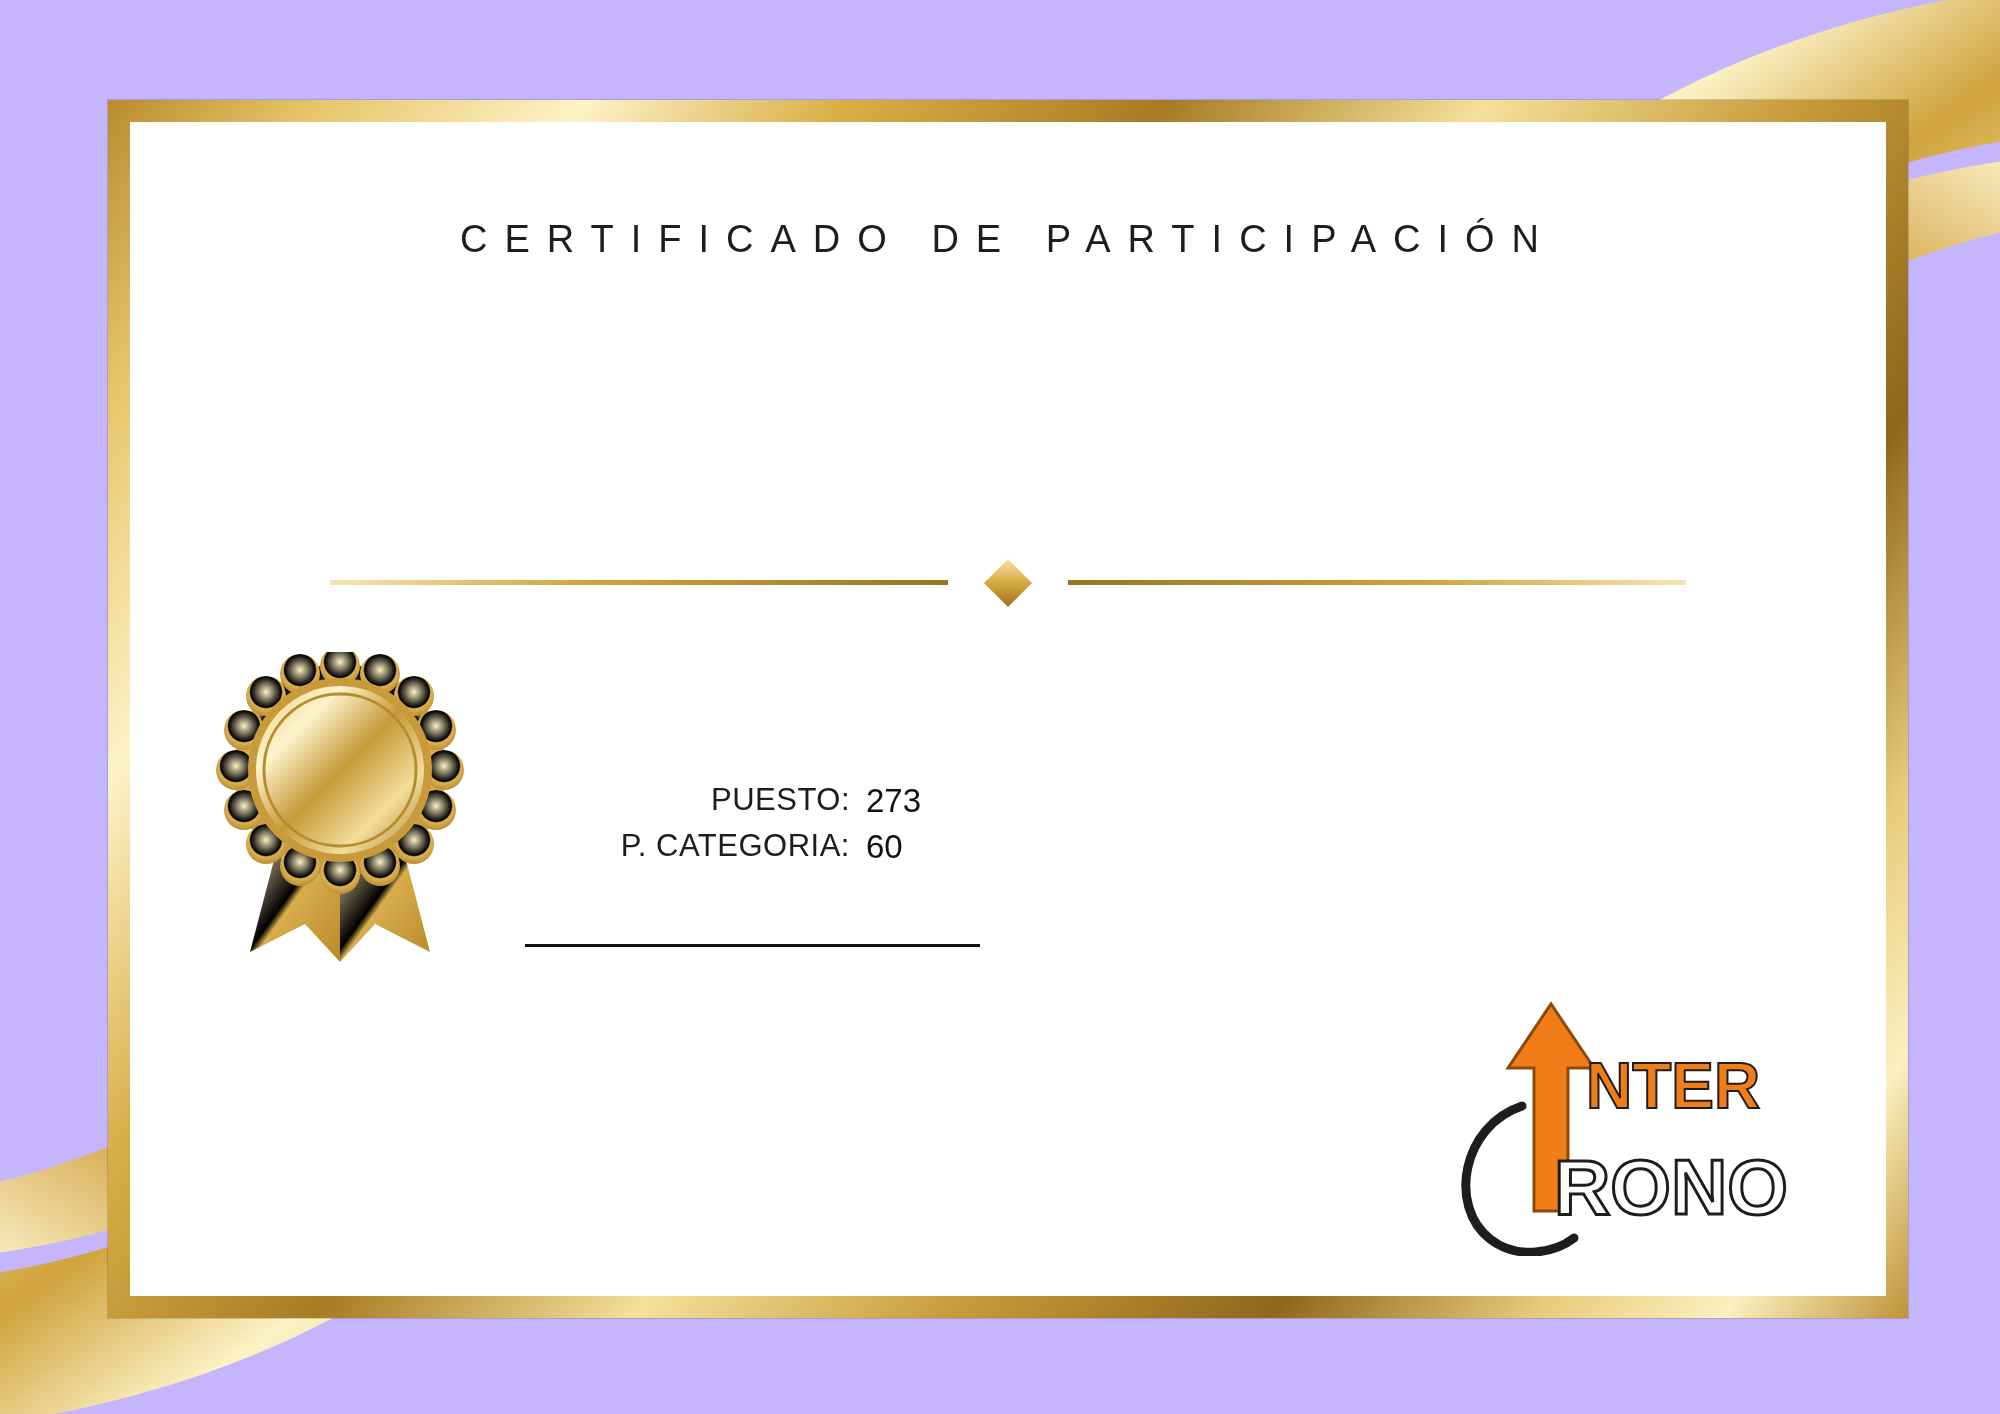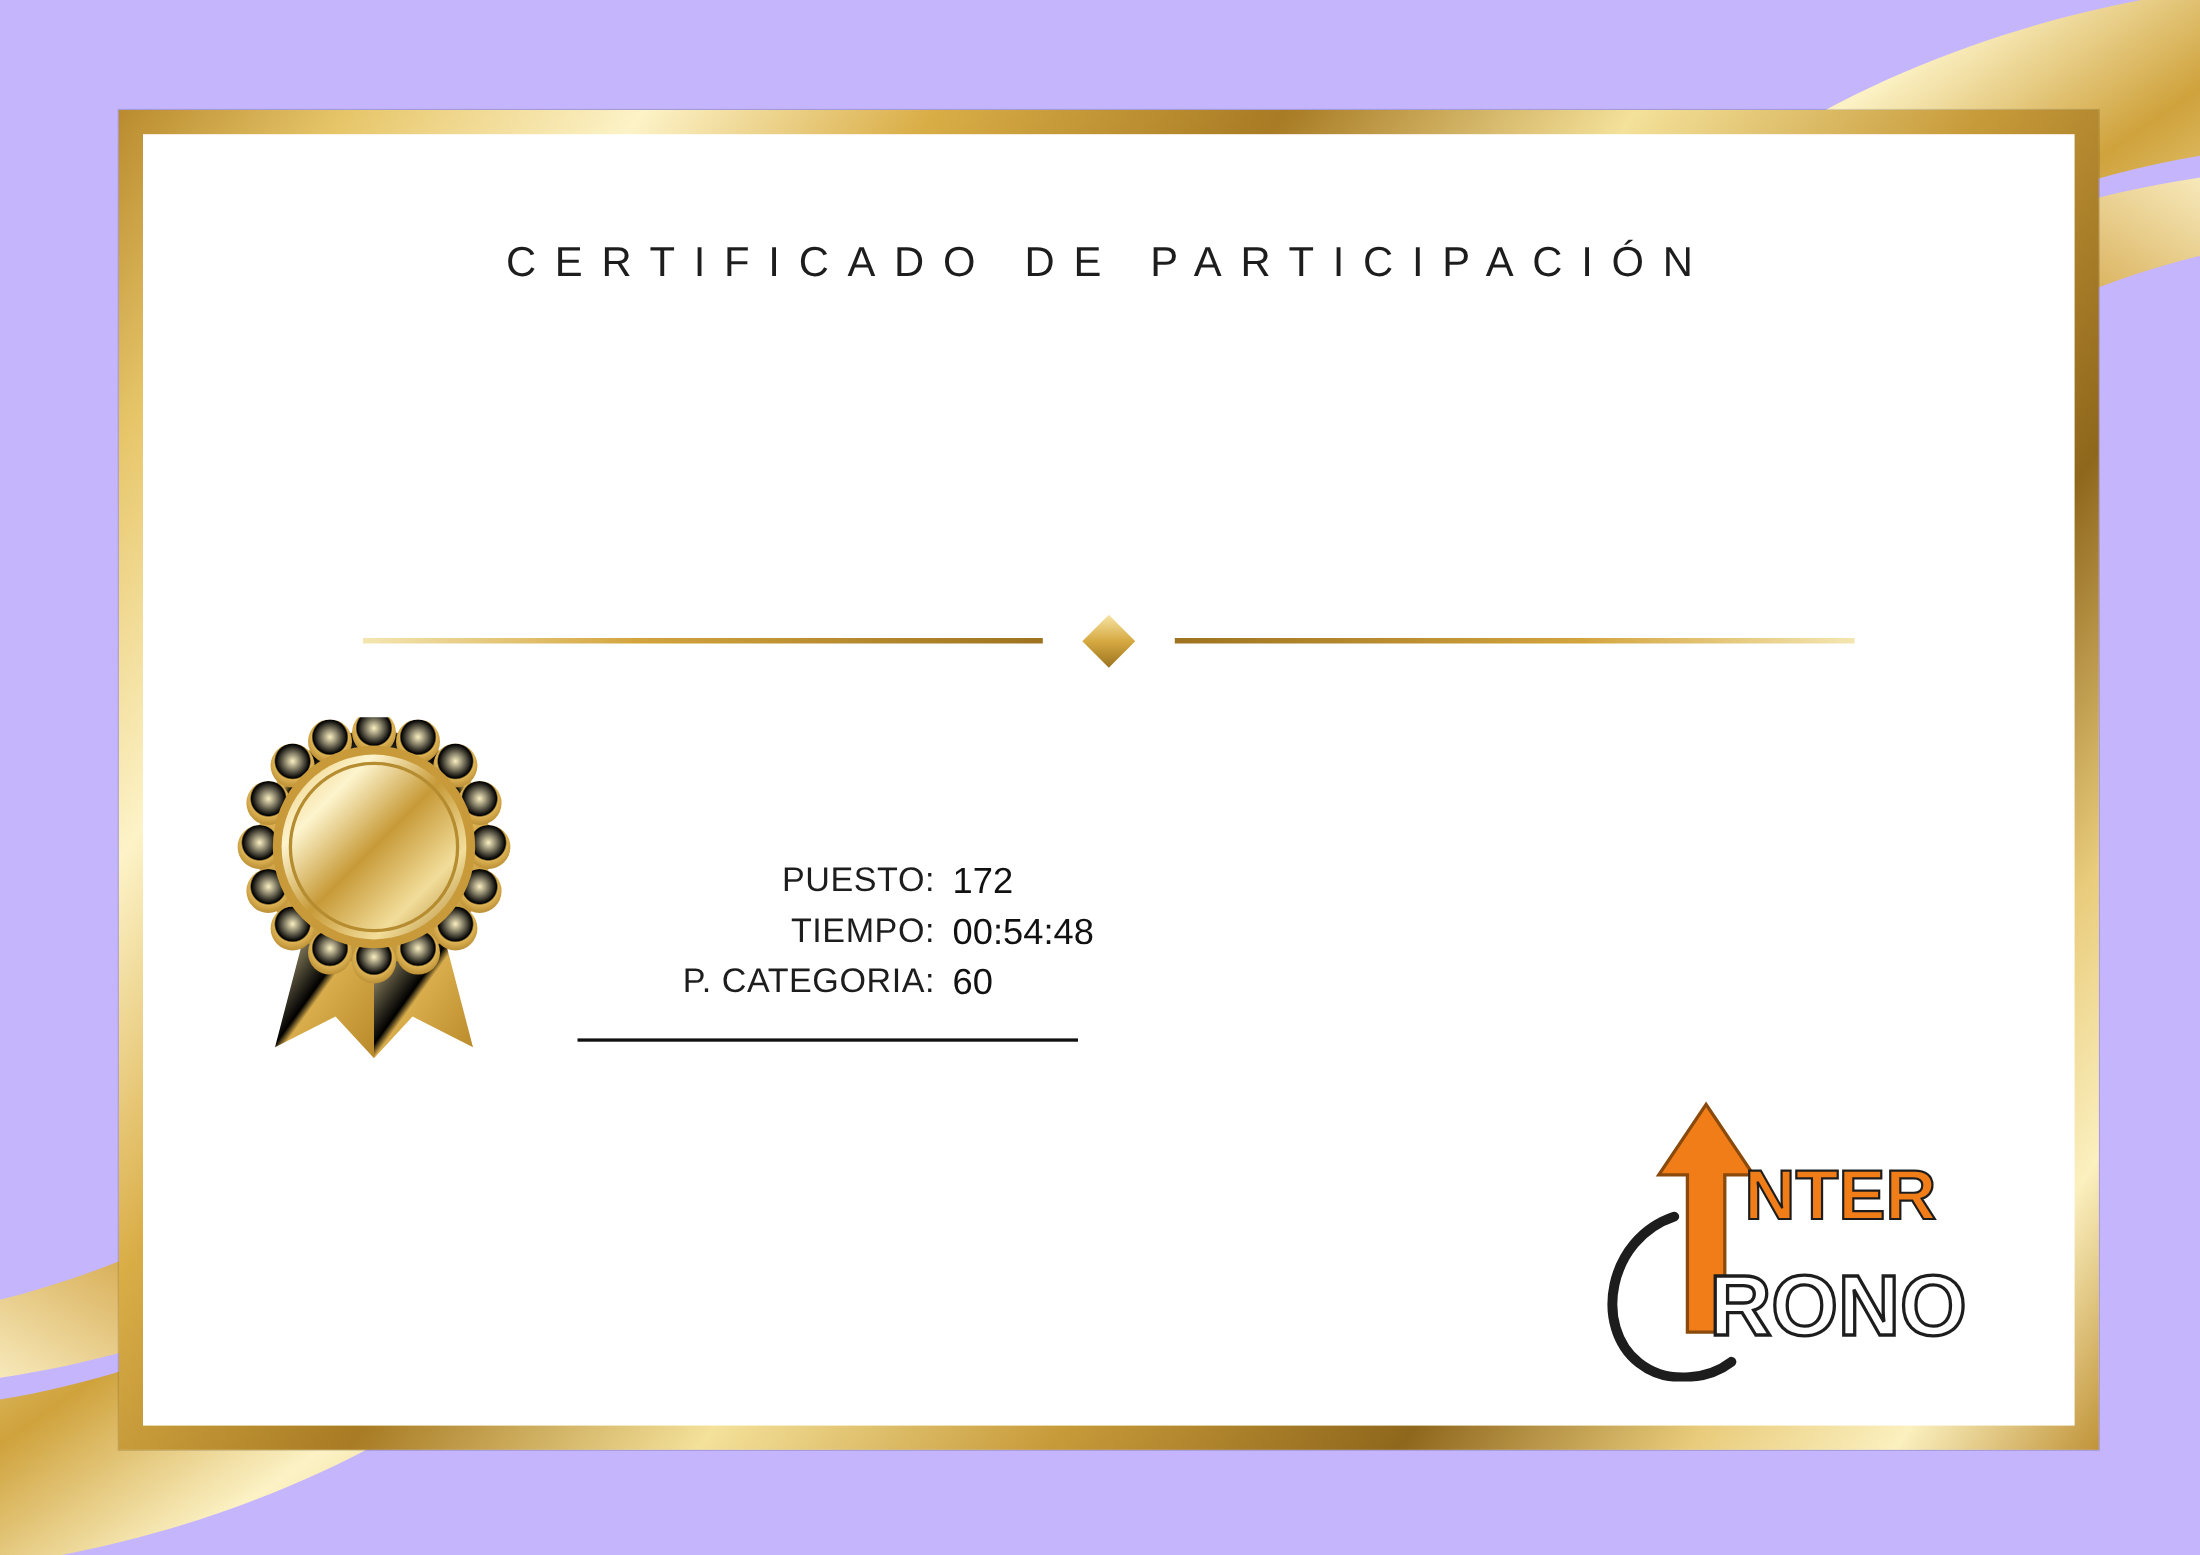--- a/index.html
+++ b/index.html
@@ -234,25 +234,21 @@
       <div class="divider">
         <span class="line-left"></span>
         <span class="diamond"></span>
         <span class="line-right"></span>
       </div>
 
 
       <div class="results">
         <div class="result-row">
           <span class="result-label">PUESTO:</span>
-          <span class="result-value">172</span>
-        </div>
-        <div class="result-row">
-          <span class="result-label">TIEMPO:</span>
-          <span class="result-value">00:54:48</span>
+          <span class="result-value">273</span>
         </div>
         <div class="result-row">
           <span class="result-label">P. CATEGORIA:</span>
           <span class="result-value">60</span>
         </div>
       </div>
       <div class="signature-line"></div>
 
       <svg class="rosette" viewBox="0 0 260 310">
         <defs>

